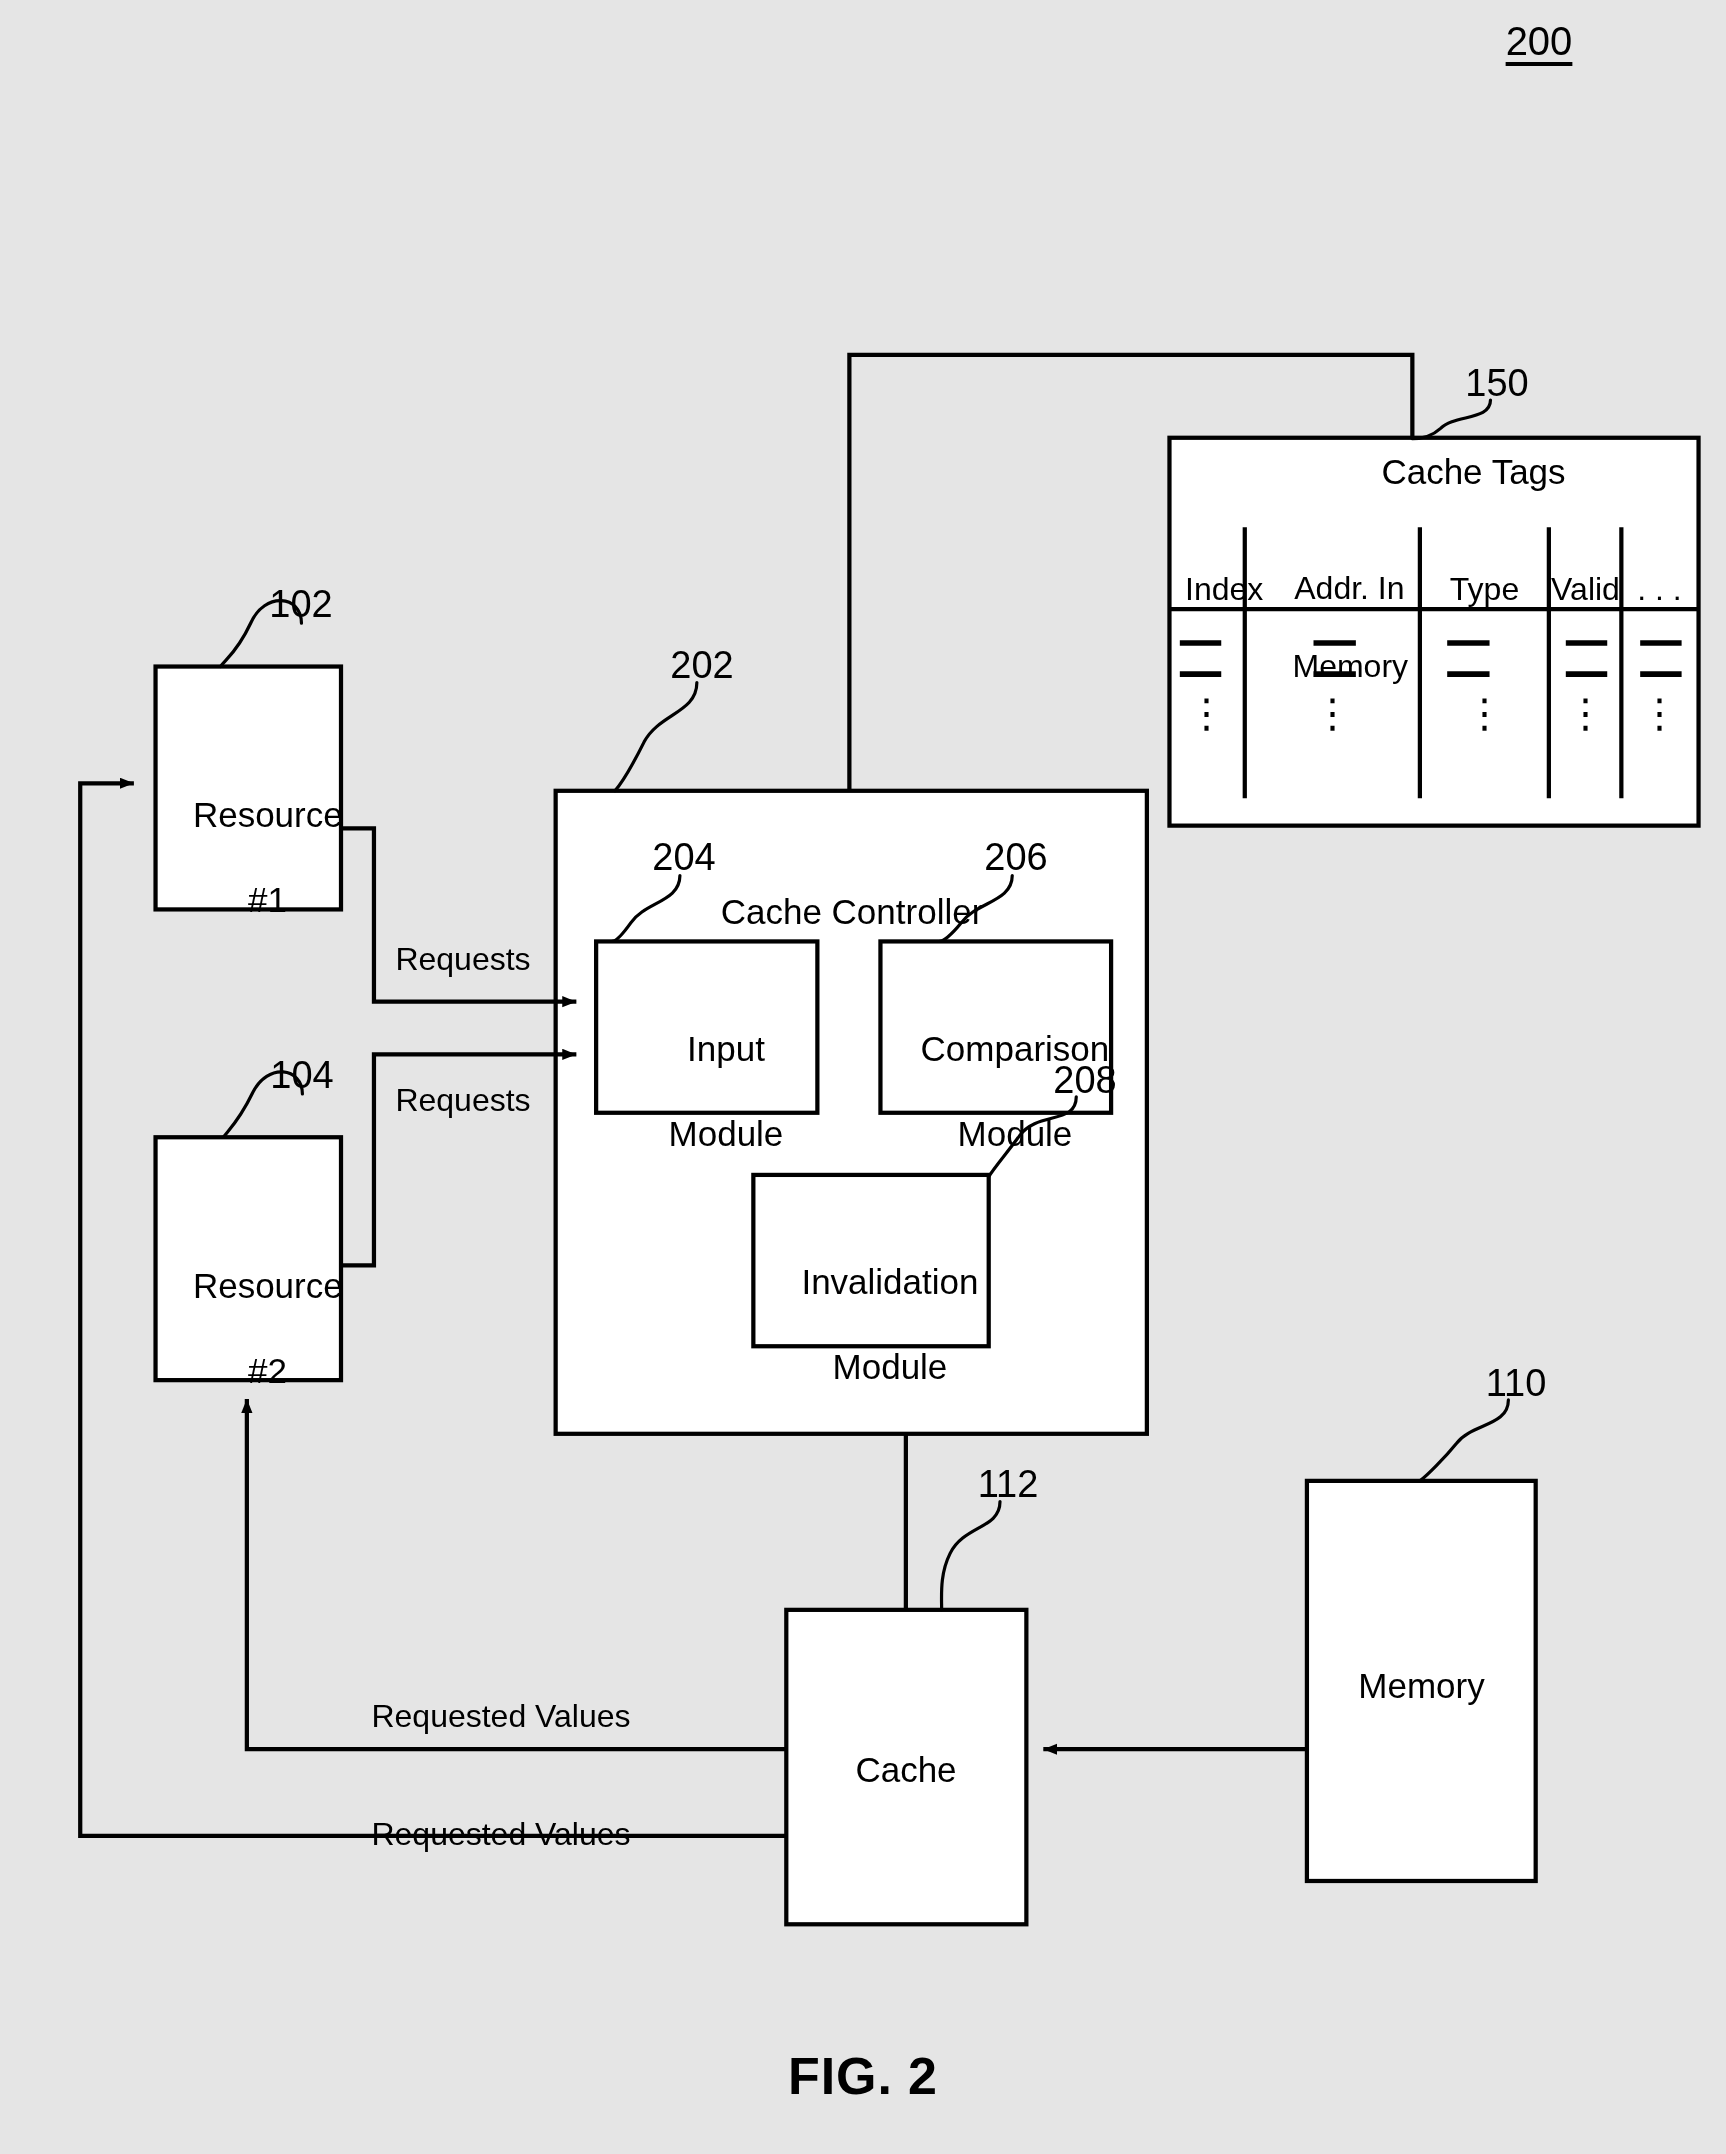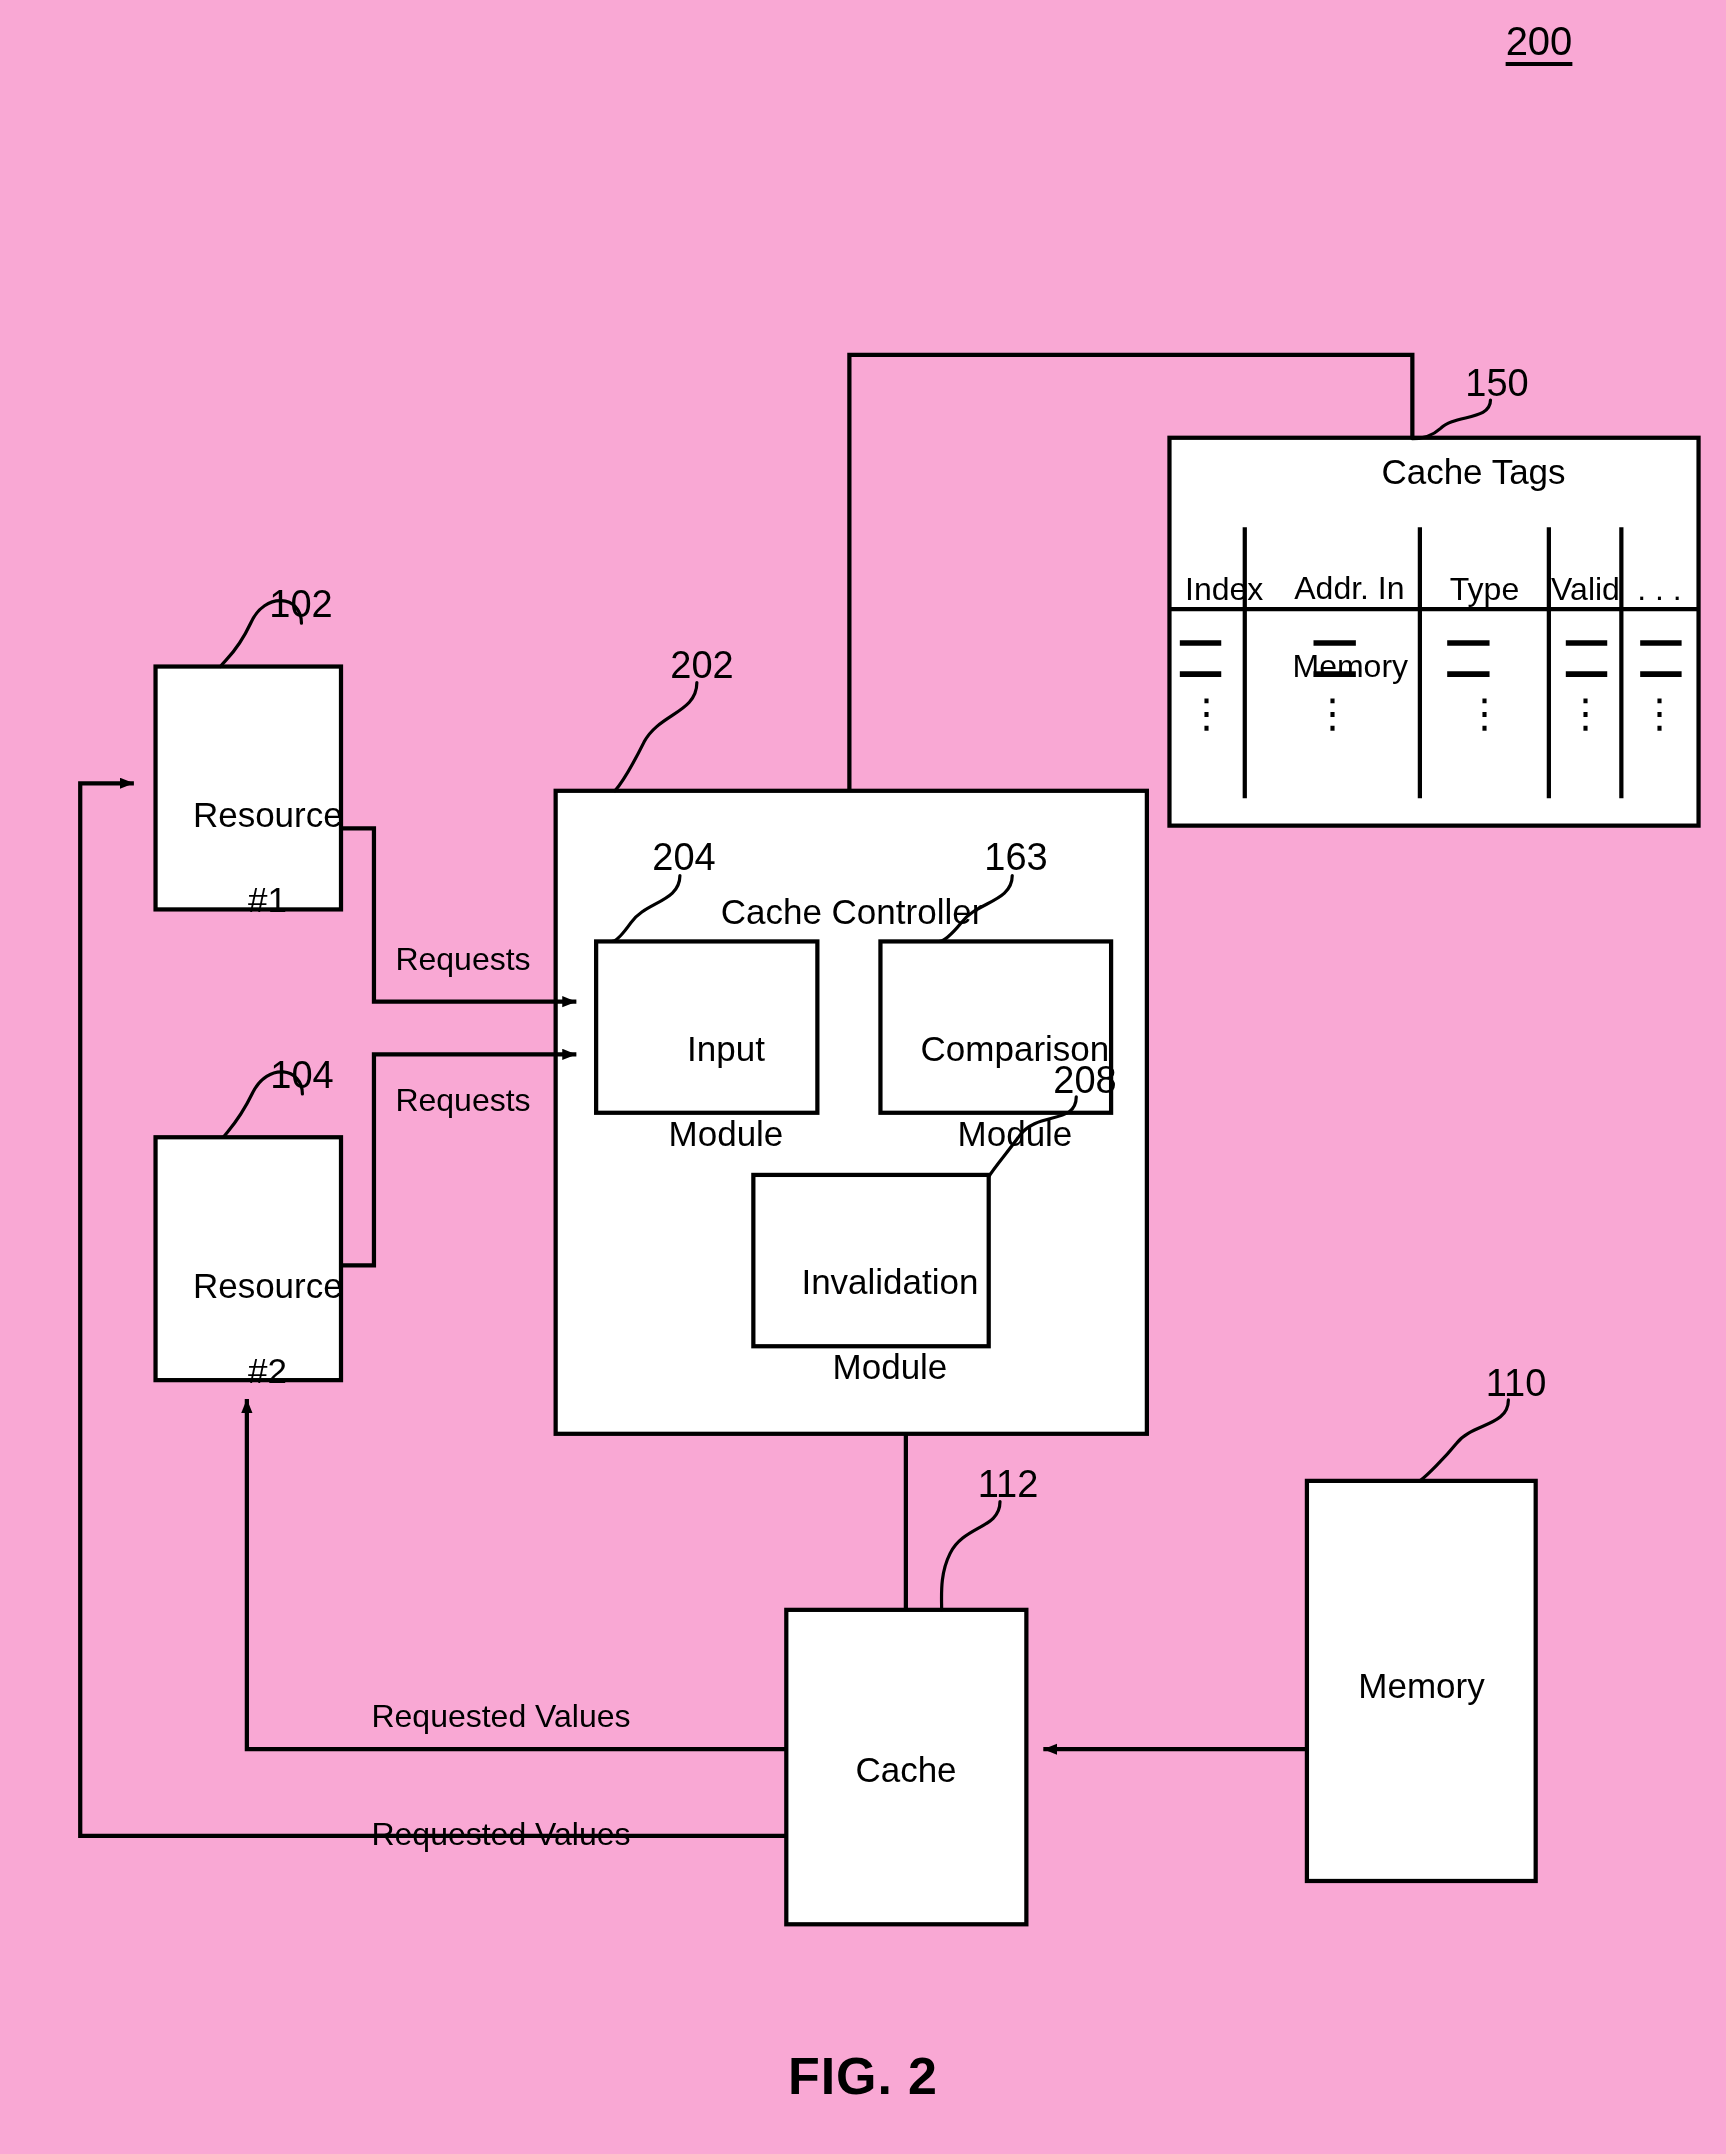--- a/index.html
+++ b/index.html
@@ -8,21 +8,21 @@
     background: #ffffff;
   }
   body {
     font-family: "Liberation Sans", sans-serif;
     color: #000000;
   }
   #page {
     position: relative;
     width: 1727px;
     height: 2154px;
-    background: #f9a8d4;
+    background: #e5e5e5;
     overflow: hidden;
   }
   svg.layer {
     position: absolute;
     left: 0;
     top: 0;
     width: 1727px;
     height: 2154px;
   }
   .txt {
@@ -145,21 +145,21 @@
       <path d="M 1602 1487 C 1602 1515, 1563 1512, 1547 1533 C 1534 1549, 1515 1568, 1508 1573"></path>
     </g>
   </svg>
 
   <div class="txt title200 ctr" style="left:1539px; top:17px;">200</div>
 
   <div class="txt ref ctr" style="left:301px; top:581px;">102</div>
   <div class="txt ref ctr" style="left:302px; top:1052px;">104</div>
   <div class="txt ref ctr" style="left:702px; top:642px;">202</div>
   <div class="txt ref ctr" style="left:684px; top:834px;">204</div>
-  <div class="txt ref ctr" style="left:1016px; top:834px;">163</div>
+  <div class="txt ref ctr" style="left:1016px; top:834px;">206</div>
   <div class="txt ref ctr" style="left:1085px; top:1057px;">208</div>
   <div class="txt ref ctr" style="left:1497px; top:360px;">150</div>
   <div class="txt ref ctr" style="left:1008px; top:1461px;">112</div>
   <div class="txt ref ctr" style="left:1516px; top:1360px;">110</div>
 
   <div class="txt boxlabel ctr" style="left:248px; top:751px; width:188px; margin-left:-94px; transform:none;">
     <span>Resource</span><br>
     <span>#1</span>
   </div>
 

